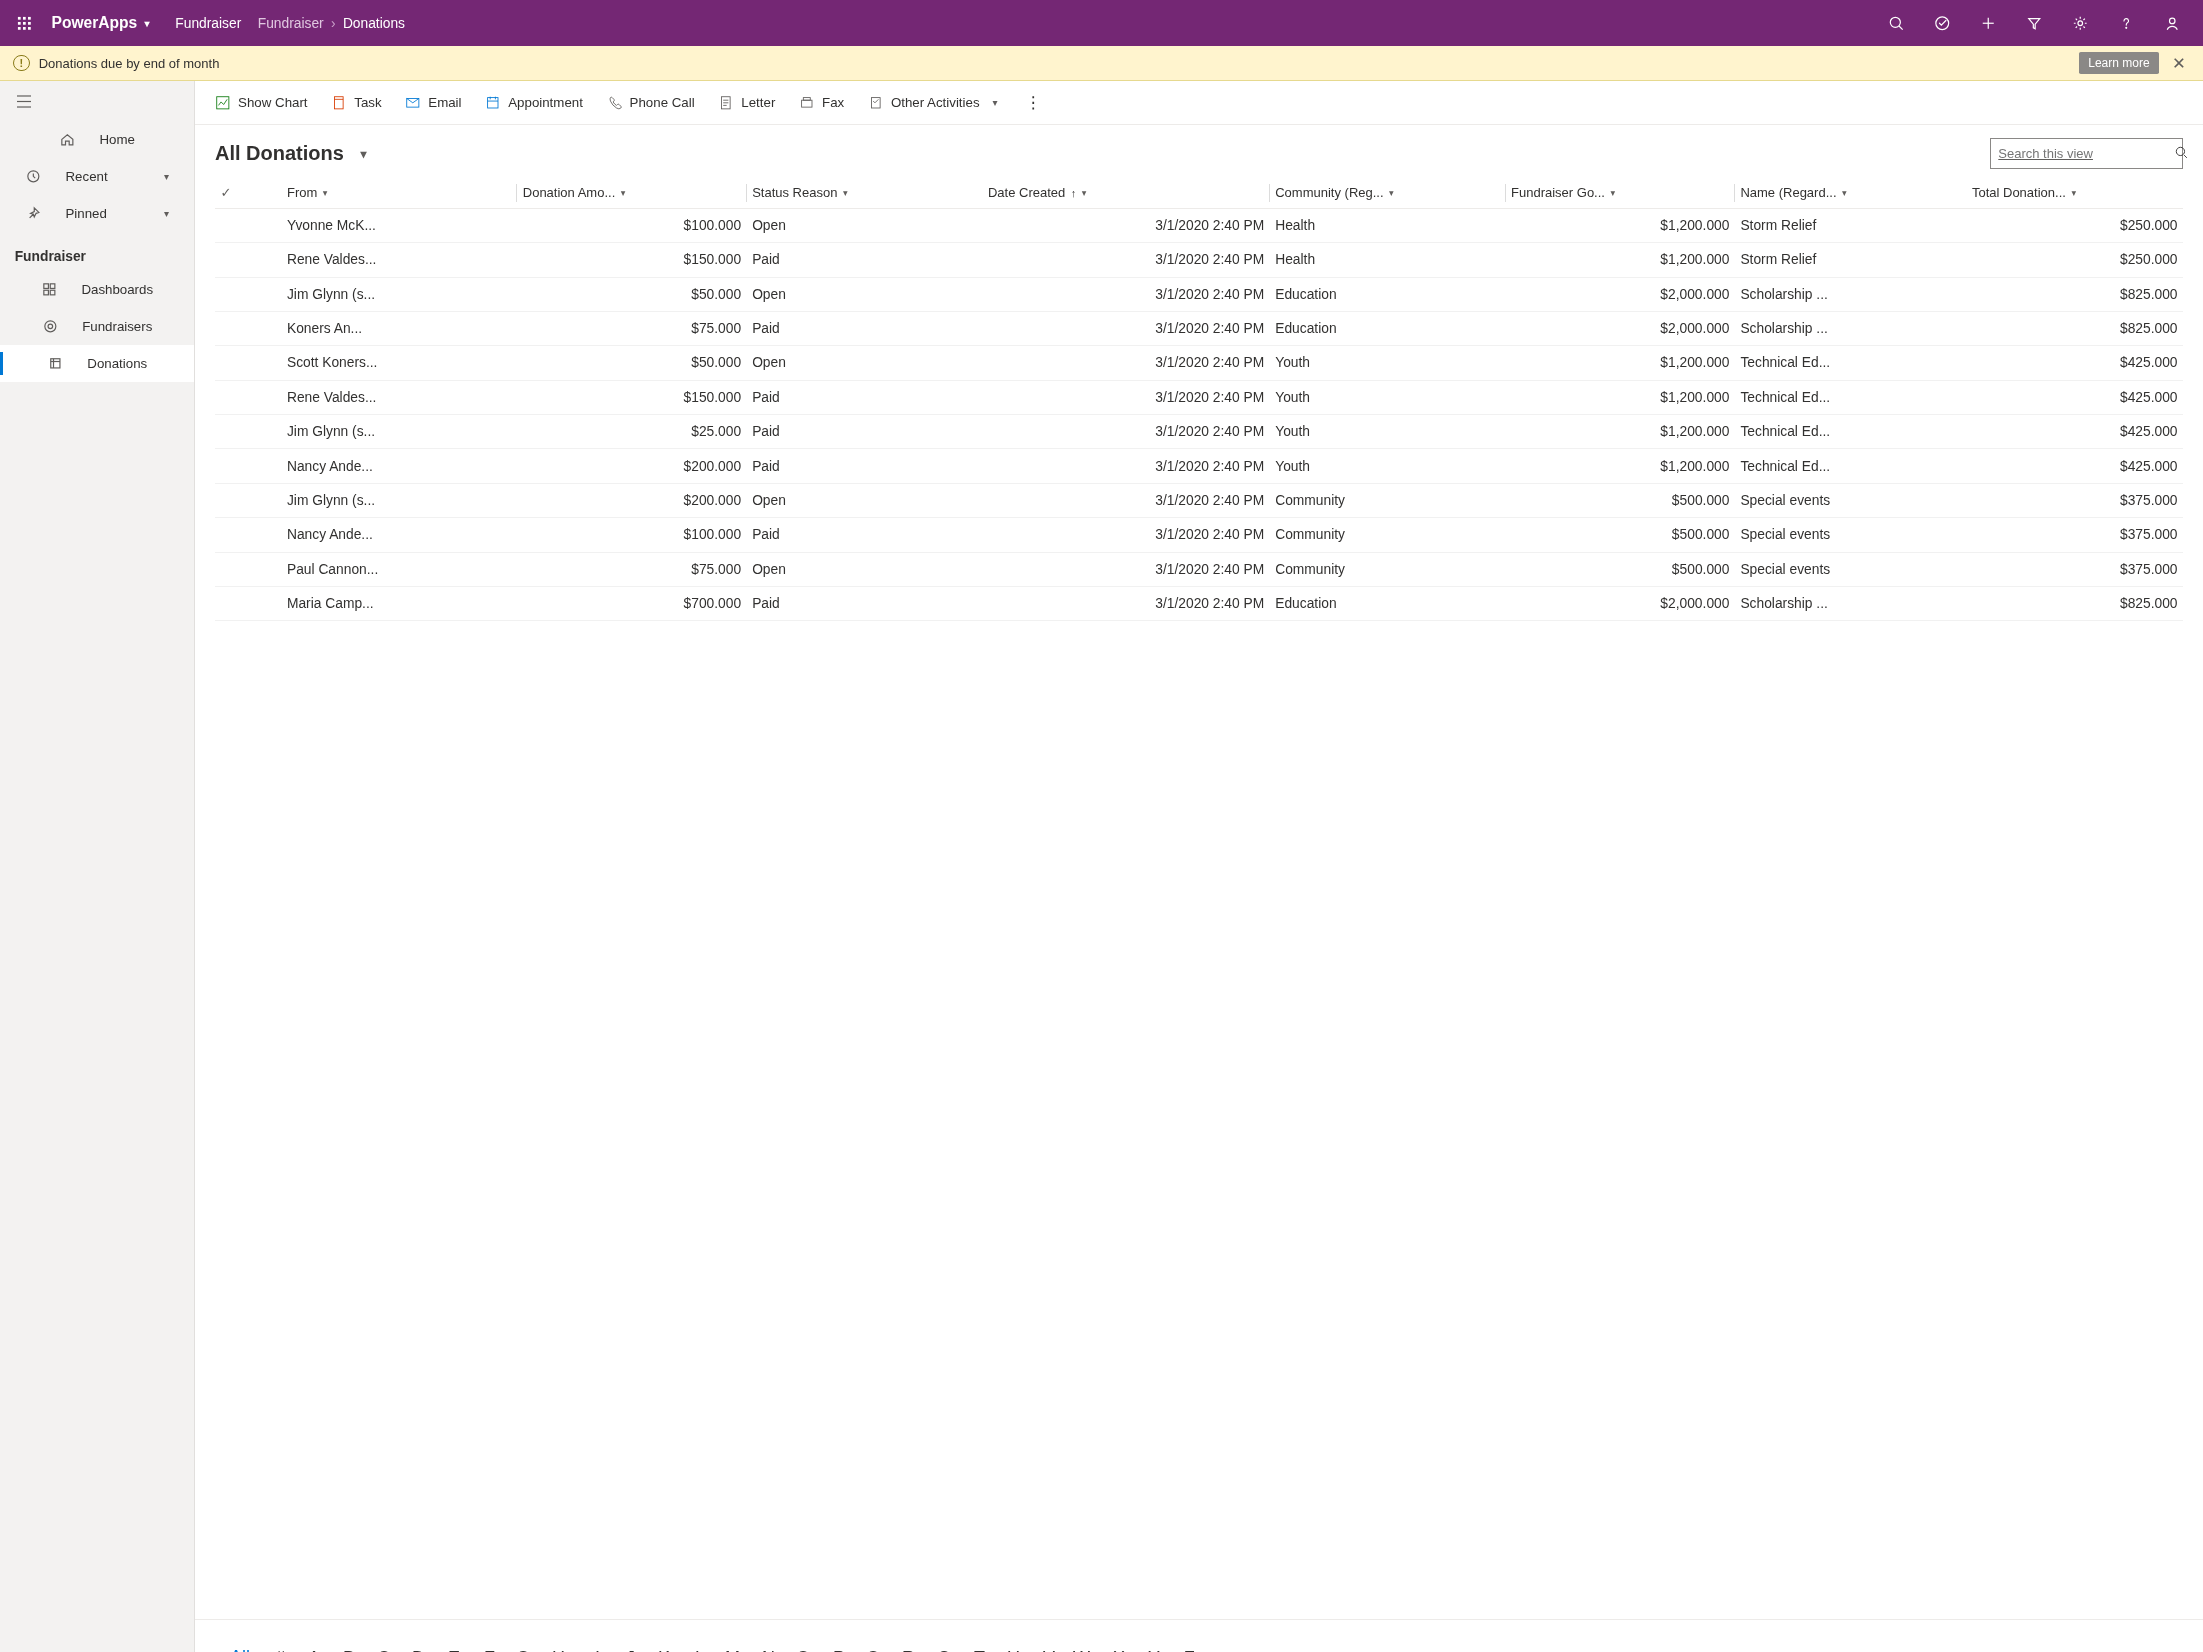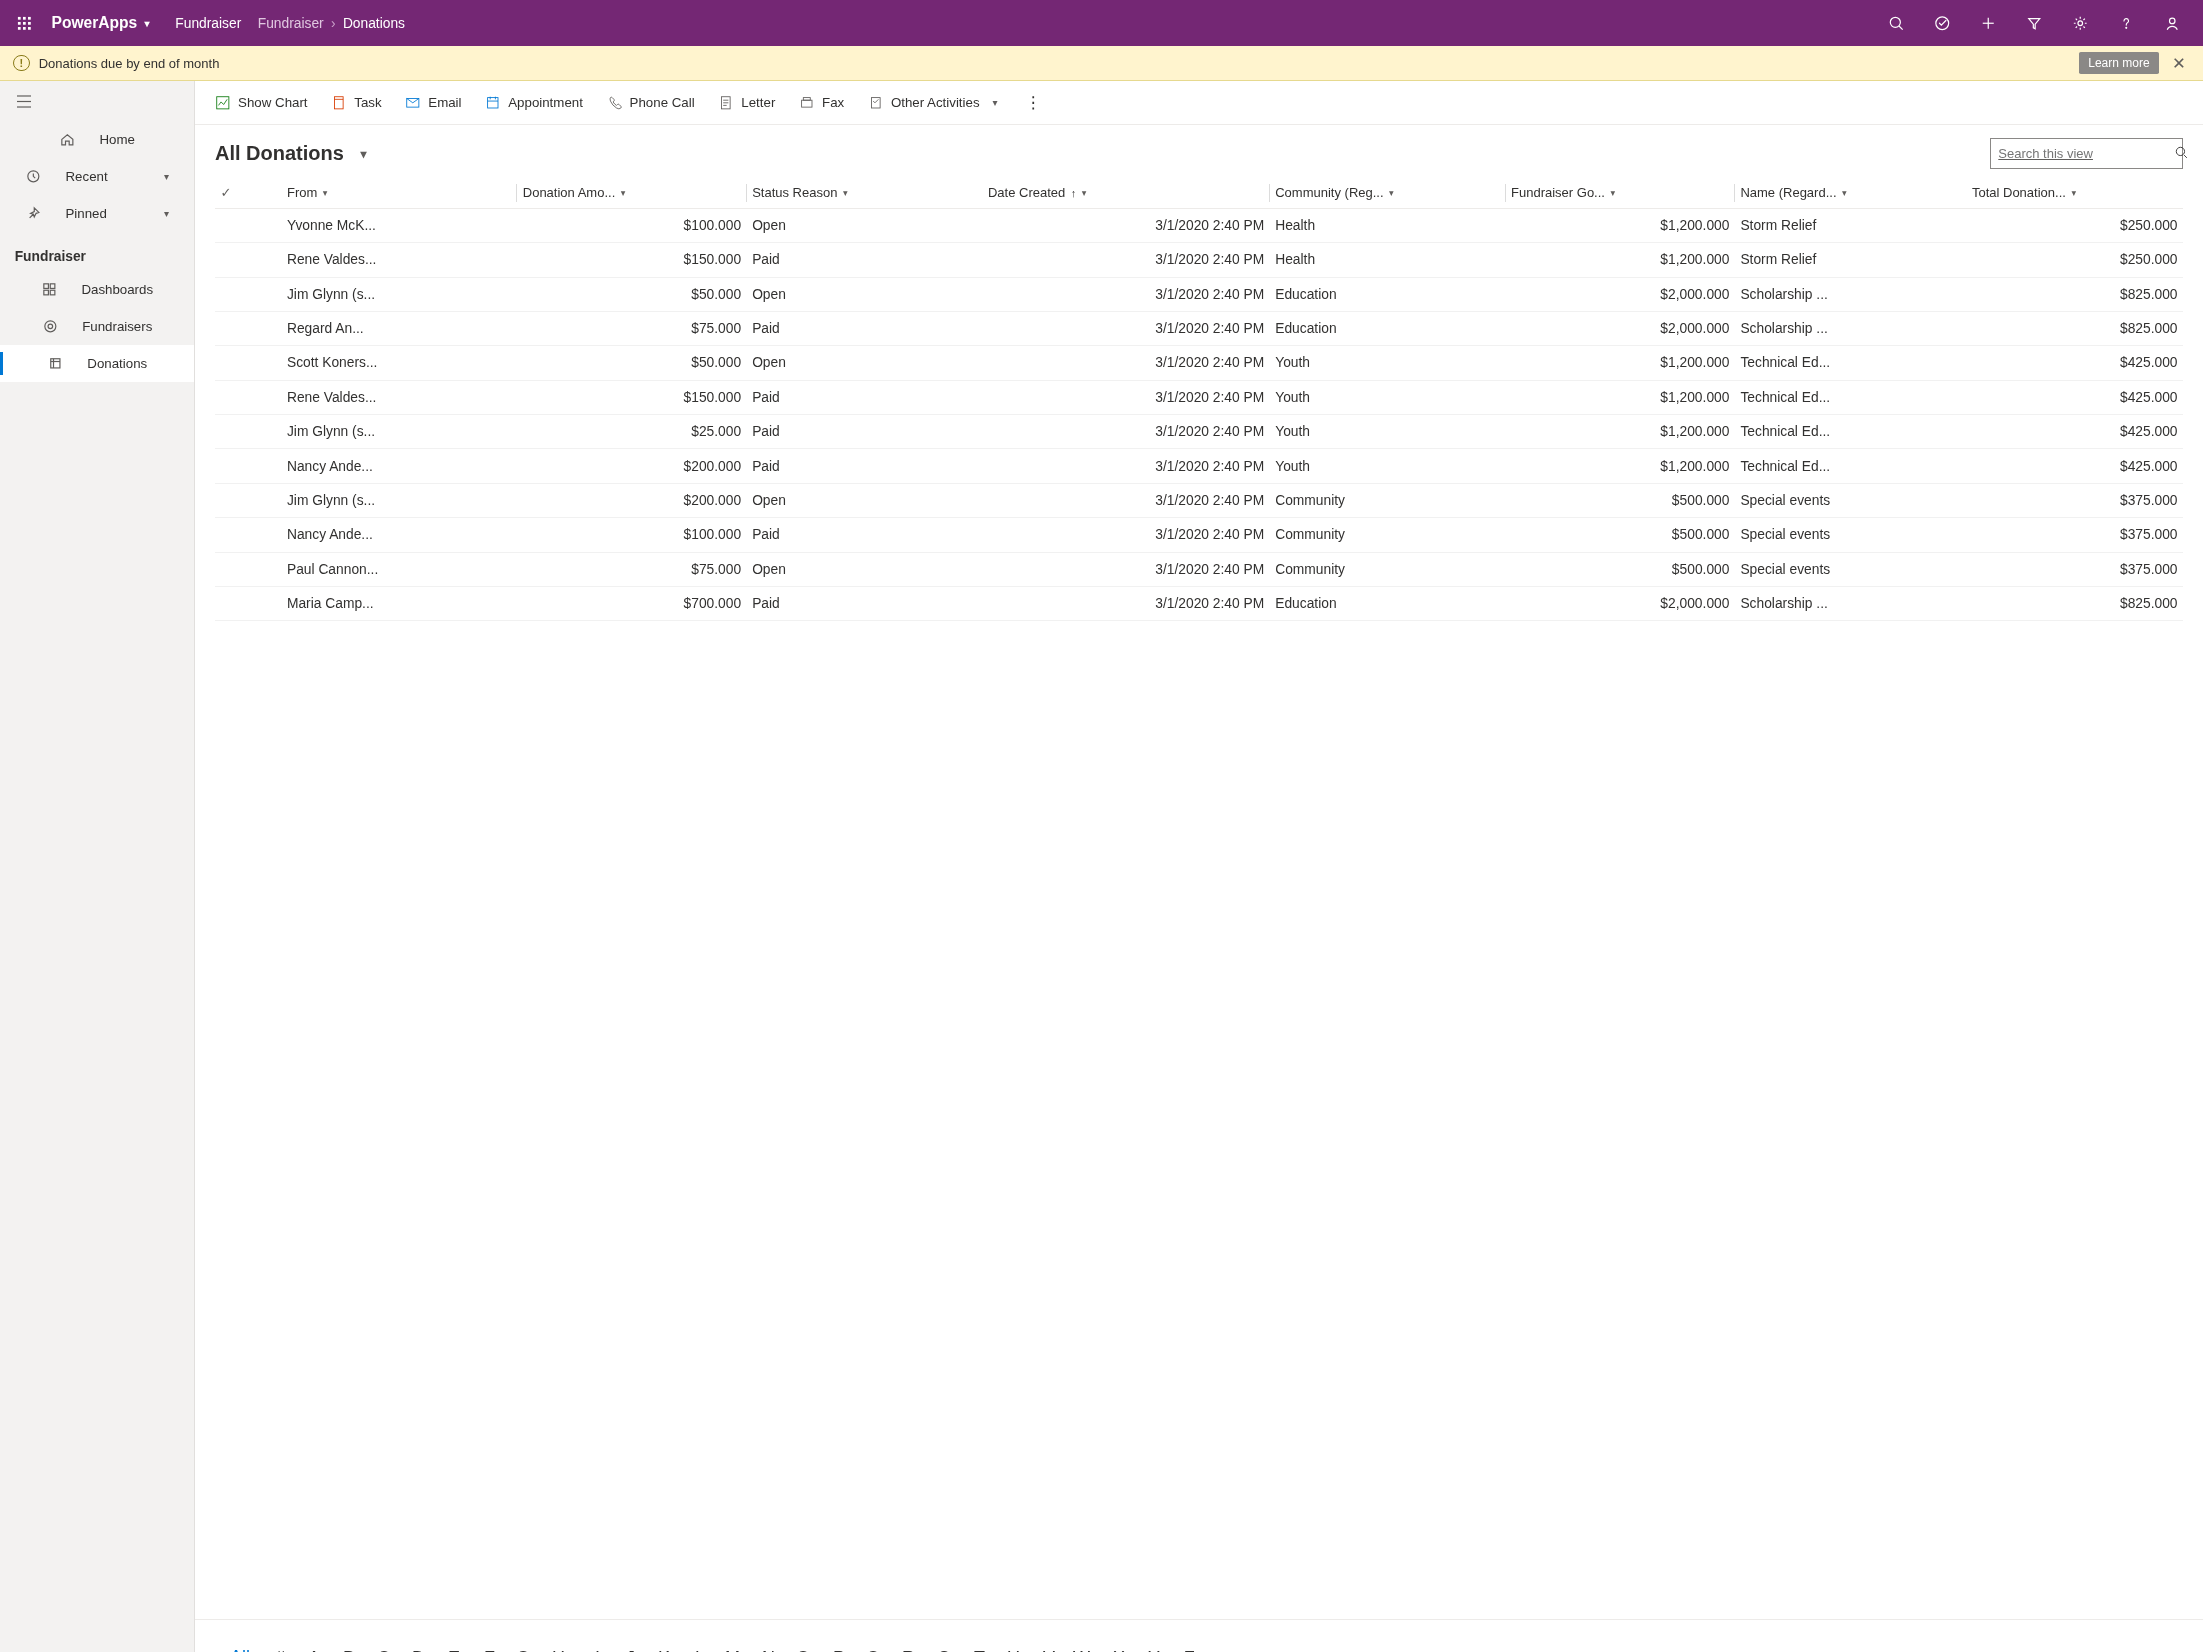--- a/index.html
+++ b/index.html
@@ -411,21 +411,21 @@
               <td class="col-amt num">$50.000</td>
               <td class="col-status">Open</td>
               <td class="col-date num">3/1/2020 2:40 PM</td>
               <td class="col-cat">Education</td>
               <td class="col-goal num">$2,000.000</td>
               <td class="col-name">Scholarship ...</td>
               <td class="col-total num">$825.000</td>
             </tr>
             <tr>
               <td class="col-check"></td>
-              <td class="col-from">Regard An...</td>
+              <td class="col-from">Koners An...</td>
               <td class="col-amt num">$75.000</td>
               <td class="col-status">Paid</td>
               <td class="col-date num">3/1/2020 2:40 PM</td>
               <td class="col-cat">Education</td>
               <td class="col-goal num">$2,000.000</td>
               <td class="col-name">Scholarship ...</td>
               <td class="col-total num">$825.000</td>
             </tr>
             <tr>
               <td class="col-check"></td>

